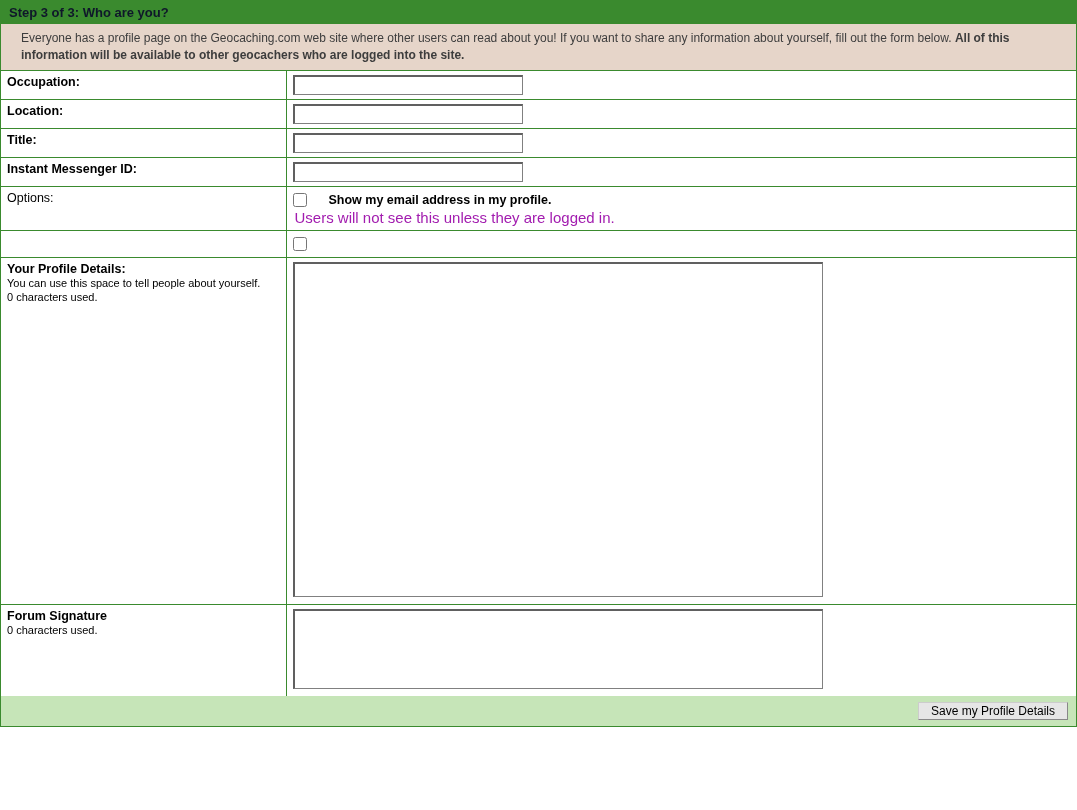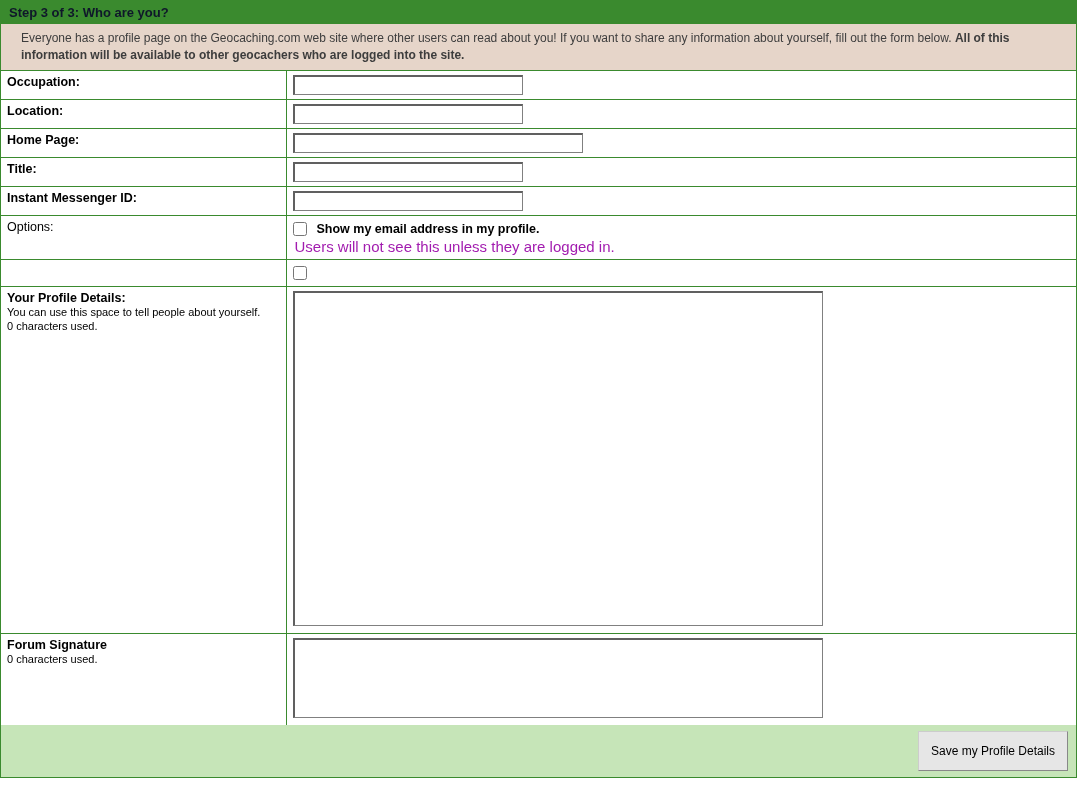--- a/index.html
+++ b/index.html
@@ -63,21 +63,21 @@
   }
   table.form td.val input.wide { width: 290px; }
   table.form td.val select {
     border: 1px dotted #555;
     background: #e8e8e8;
     font-family: inherit;
     font-size: 12px;
     height: 20px;
     padding: 1px 2px;
   }
-  .chk-row { display: flex; align-items: center; gap: 8px; }
+  .chk-row { display: flex; align-items: center; gap: 20px; }
   .chk-row input[type="checkbox"] {
     width: 14px; height: 14px; margin: 2px 2px 2px 0;
   }
   .chk-label { font-weight: bold; }
   .chk-note { font-size: 15px; font-weight: normal; color: #a21caf; margin-left: 2px; }
   textarea {
     border: 1px solid #808080;
     border-top: 2px solid #606060;
     border-left: 2px solid #606060;
     font-family: inherit;
@@ -89,21 +89,21 @@
   .footer-bar {
     background: #c6e5b8;
     padding: 6px 8px;
     text-align: right;
   }
   .footer-bar button {
     background: #e6e6e6;
     border: 1px solid #888;
     border-top-color: #ccc;
     border-left-color: #ccc;
-    padding: 12px 12px;
+    padding: 1px 12px;
     font-family: inherit;
     font-size: 12px;
     cursor: pointer;
   }
 </style>
 </head>
 <body>
 
 <div class="form-wrap">
   <div class="header-bar">Step 3 of 3: Who are you?</div>
@@ -114,24 +114,20 @@
 
   <table class="form">
     <tbody>
         <tr>
       <td class="label">Occupation:</td>
       <td class="val"><input type="text" value="" style=""></td>
     </tr>
     <tr>
       <td class="label">Location:</td>
       <td class="val"><input type="text" value="" style=""></td>
-    </tr>
-    <tr>
-      <td class="label">Home Page:</td>
-      <td class="val"><input type="text" class="wide" value="" style=""></td>
     </tr>
     <tr>
       <td class="label">Title:</td>
       <td class="val"><input type="text" value="" style=""></td>
     </tr>
     <tr>
       <td class="label">Instant Messenger ID:</td>
       <td class="val"><input type="text" value="" style=""></td>
     </tr>
     <tr>

